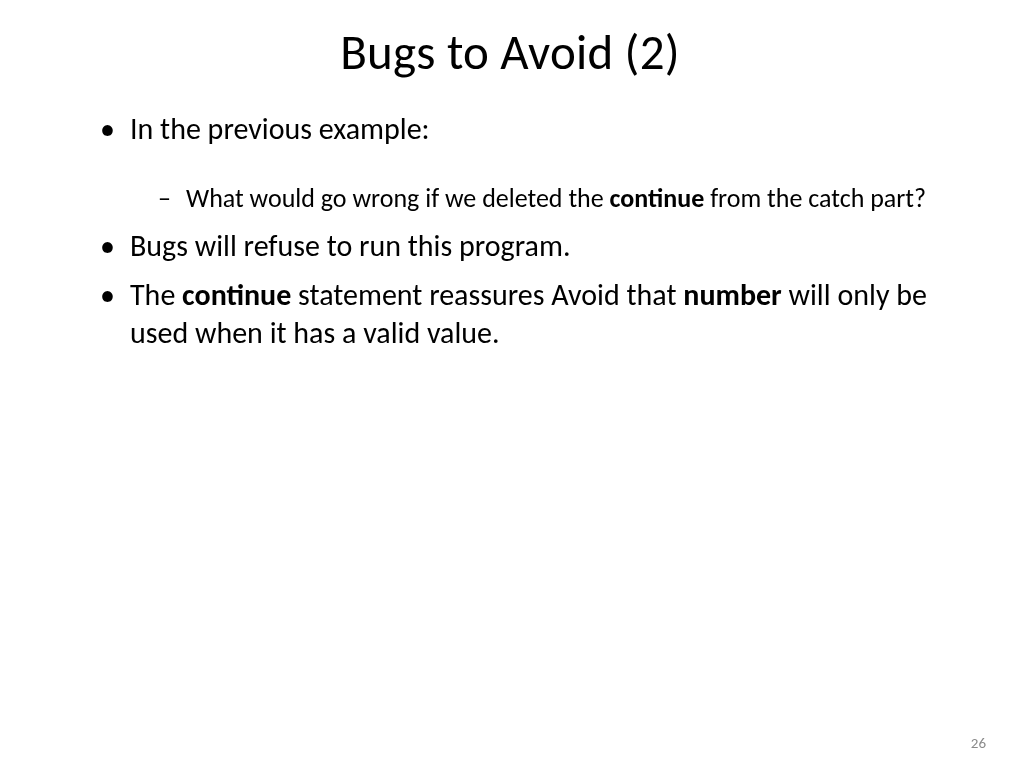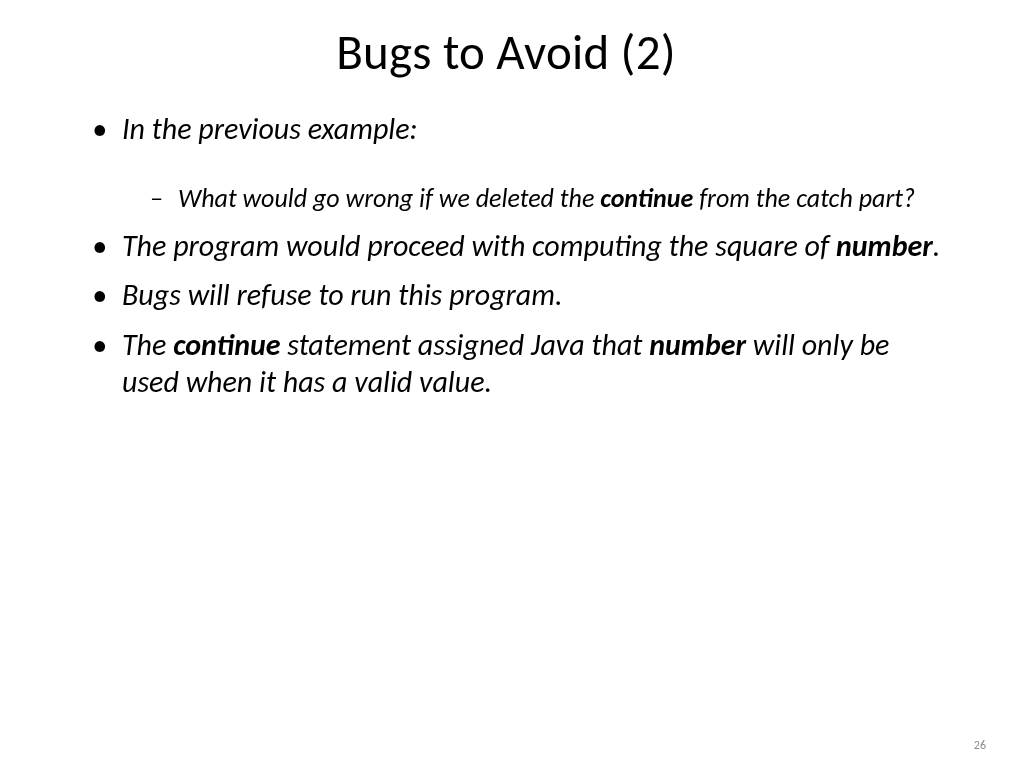--- a/index.html
+++ b/index.html
@@ -10,31 +10,31 @@
     background: #ffffff;
     font-family: Calibri, "Segoe UI", Arial, sans-serif;
     color: #000000;
     overflow: hidden;
   }
   .slide {
     position: relative;
     width: 1012px;
     height: 768px;
     box-sizing: border-box;
+    padding-left: 8px;
   }
   .title {
     text-align: center;
     font-size: 49px;
     font-weight: 400;
     padding-top: 22px;
     letter-spacing: 0.2px;
   }
   .body {
     padding: 28px 70px 0 92px;
-    font-style: italic;
   }
   ul.level1 {
     list-style: none;
     margin: 0;
     padding: 0;
   }
   ul.level1 > li {
     position: relative;
     font-size: 30px;
     line-height: 1.25;
@@ -66,21 +66,21 @@
     position: absolute;
     left: 0;
     top: 0;
     font-size: 26px;
   }
   .b { font-weight: 700; }
   .pagenum {
     position: absolute;
     right: 26px;
     bottom: 16px;
-    font-size: 12px;
+    font-size: 15px;
     color: #8a8a8a;
   }
 </style>
 </head>
 <body>
 
 <div class="slide">
 
   <div class="title">Bugs to Avoid (2)</div>
 
@@ -89,31 +89,28 @@
 
       <li>
         <span>In the previous example:</span>
         <ul class="level2">
           <li>
             <span>What would go wrong if we deleted the </span><span class="b">continue</span><span> from the catch part?</span>
           </li>
         </ul>
       </li>
 
-      <li>
-        <span>The program would proceed with computing the square of </span><span class="b">number</span><span>.</span>
-      </li>
 
 
       <li>
         <span>Bugs will refuse to run this program.</span>
       </li>
 
       <li>
-        <span>The </span><span class="b">continue</span><span> statement assigned Java that </span><span class="b">number</span><span> will only be used when it has a valid value.</span>
+        <span>The </span><span class="b">continue</span><span> statement reassures Avoid that </span><span class="b">number</span><span> will only be used when it has a valid value.</span>
       </li>
 
     </ul>
   </div>
 
   <div class="pagenum">26</div>
 
 </div>
 
 </body></html>

